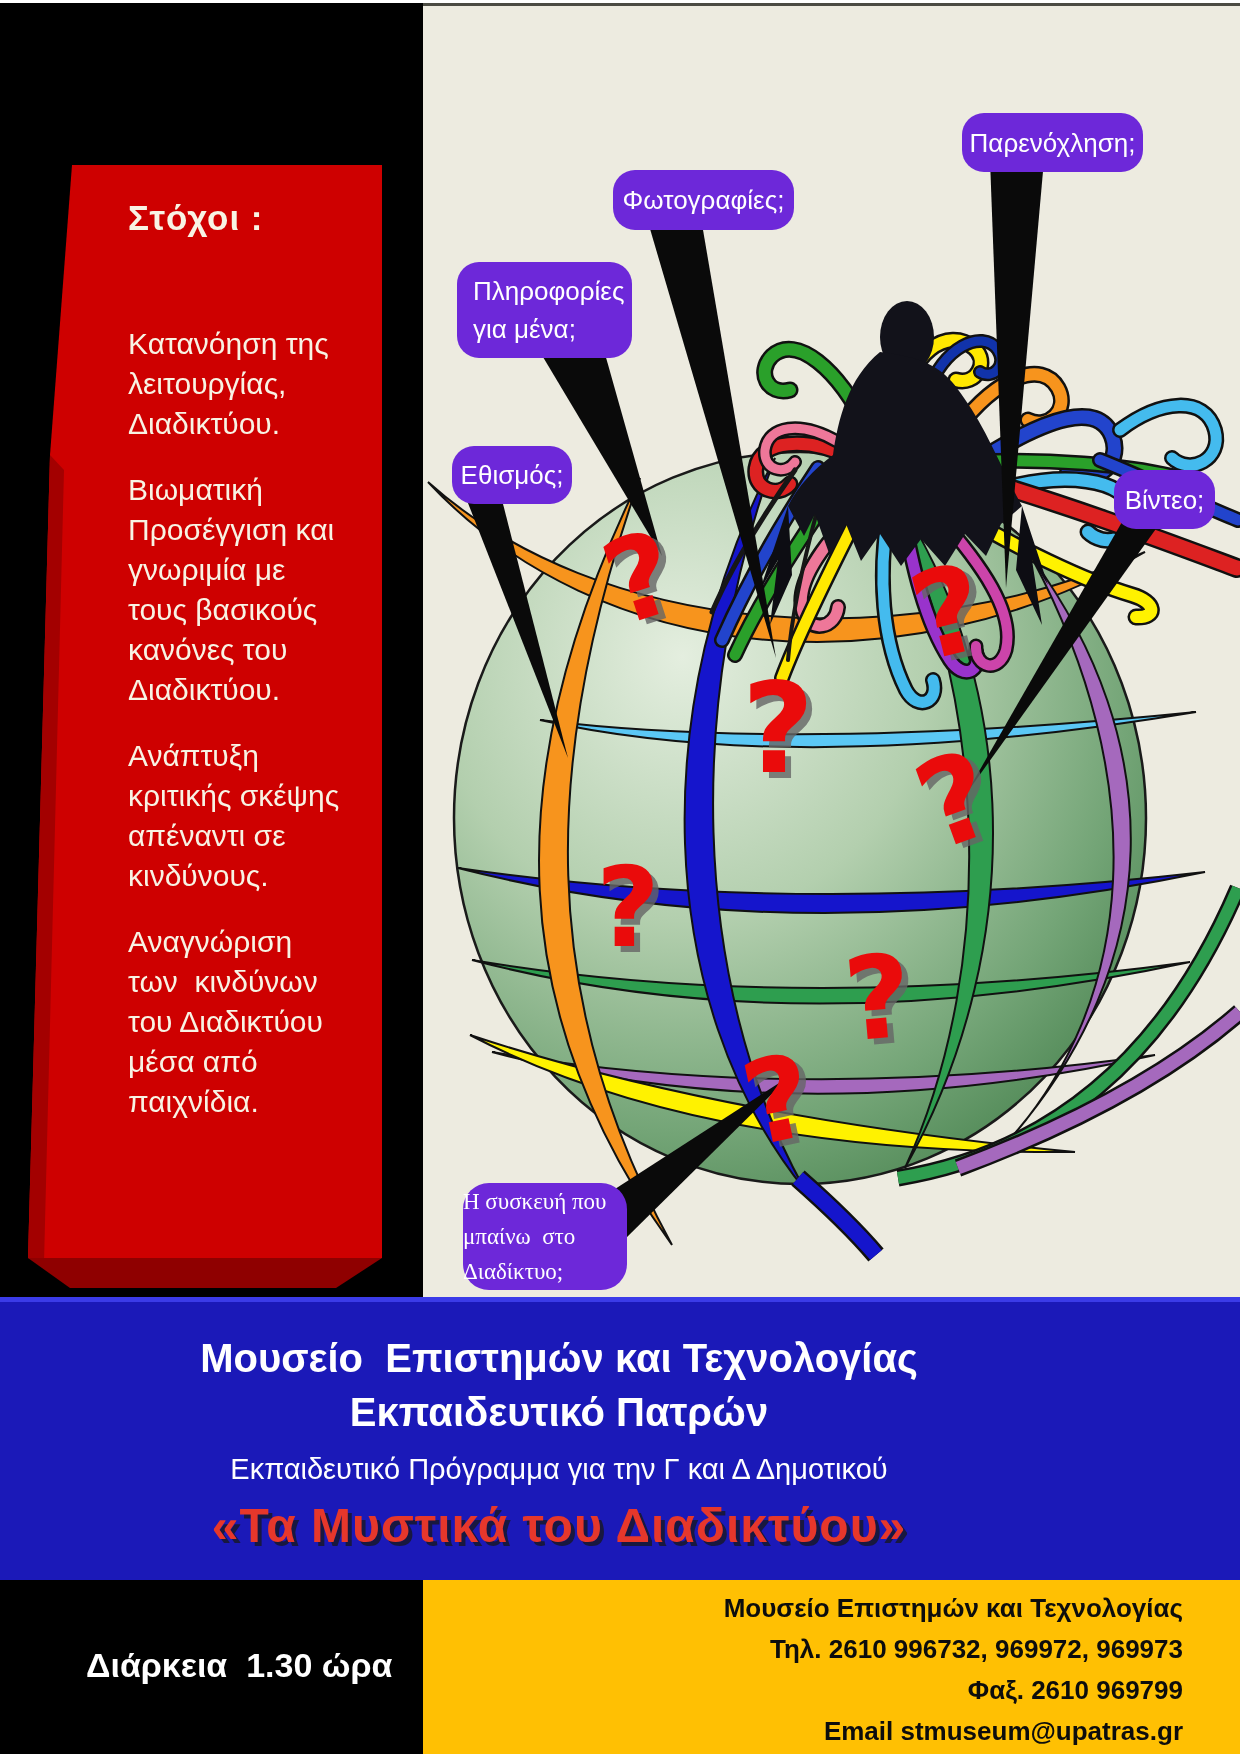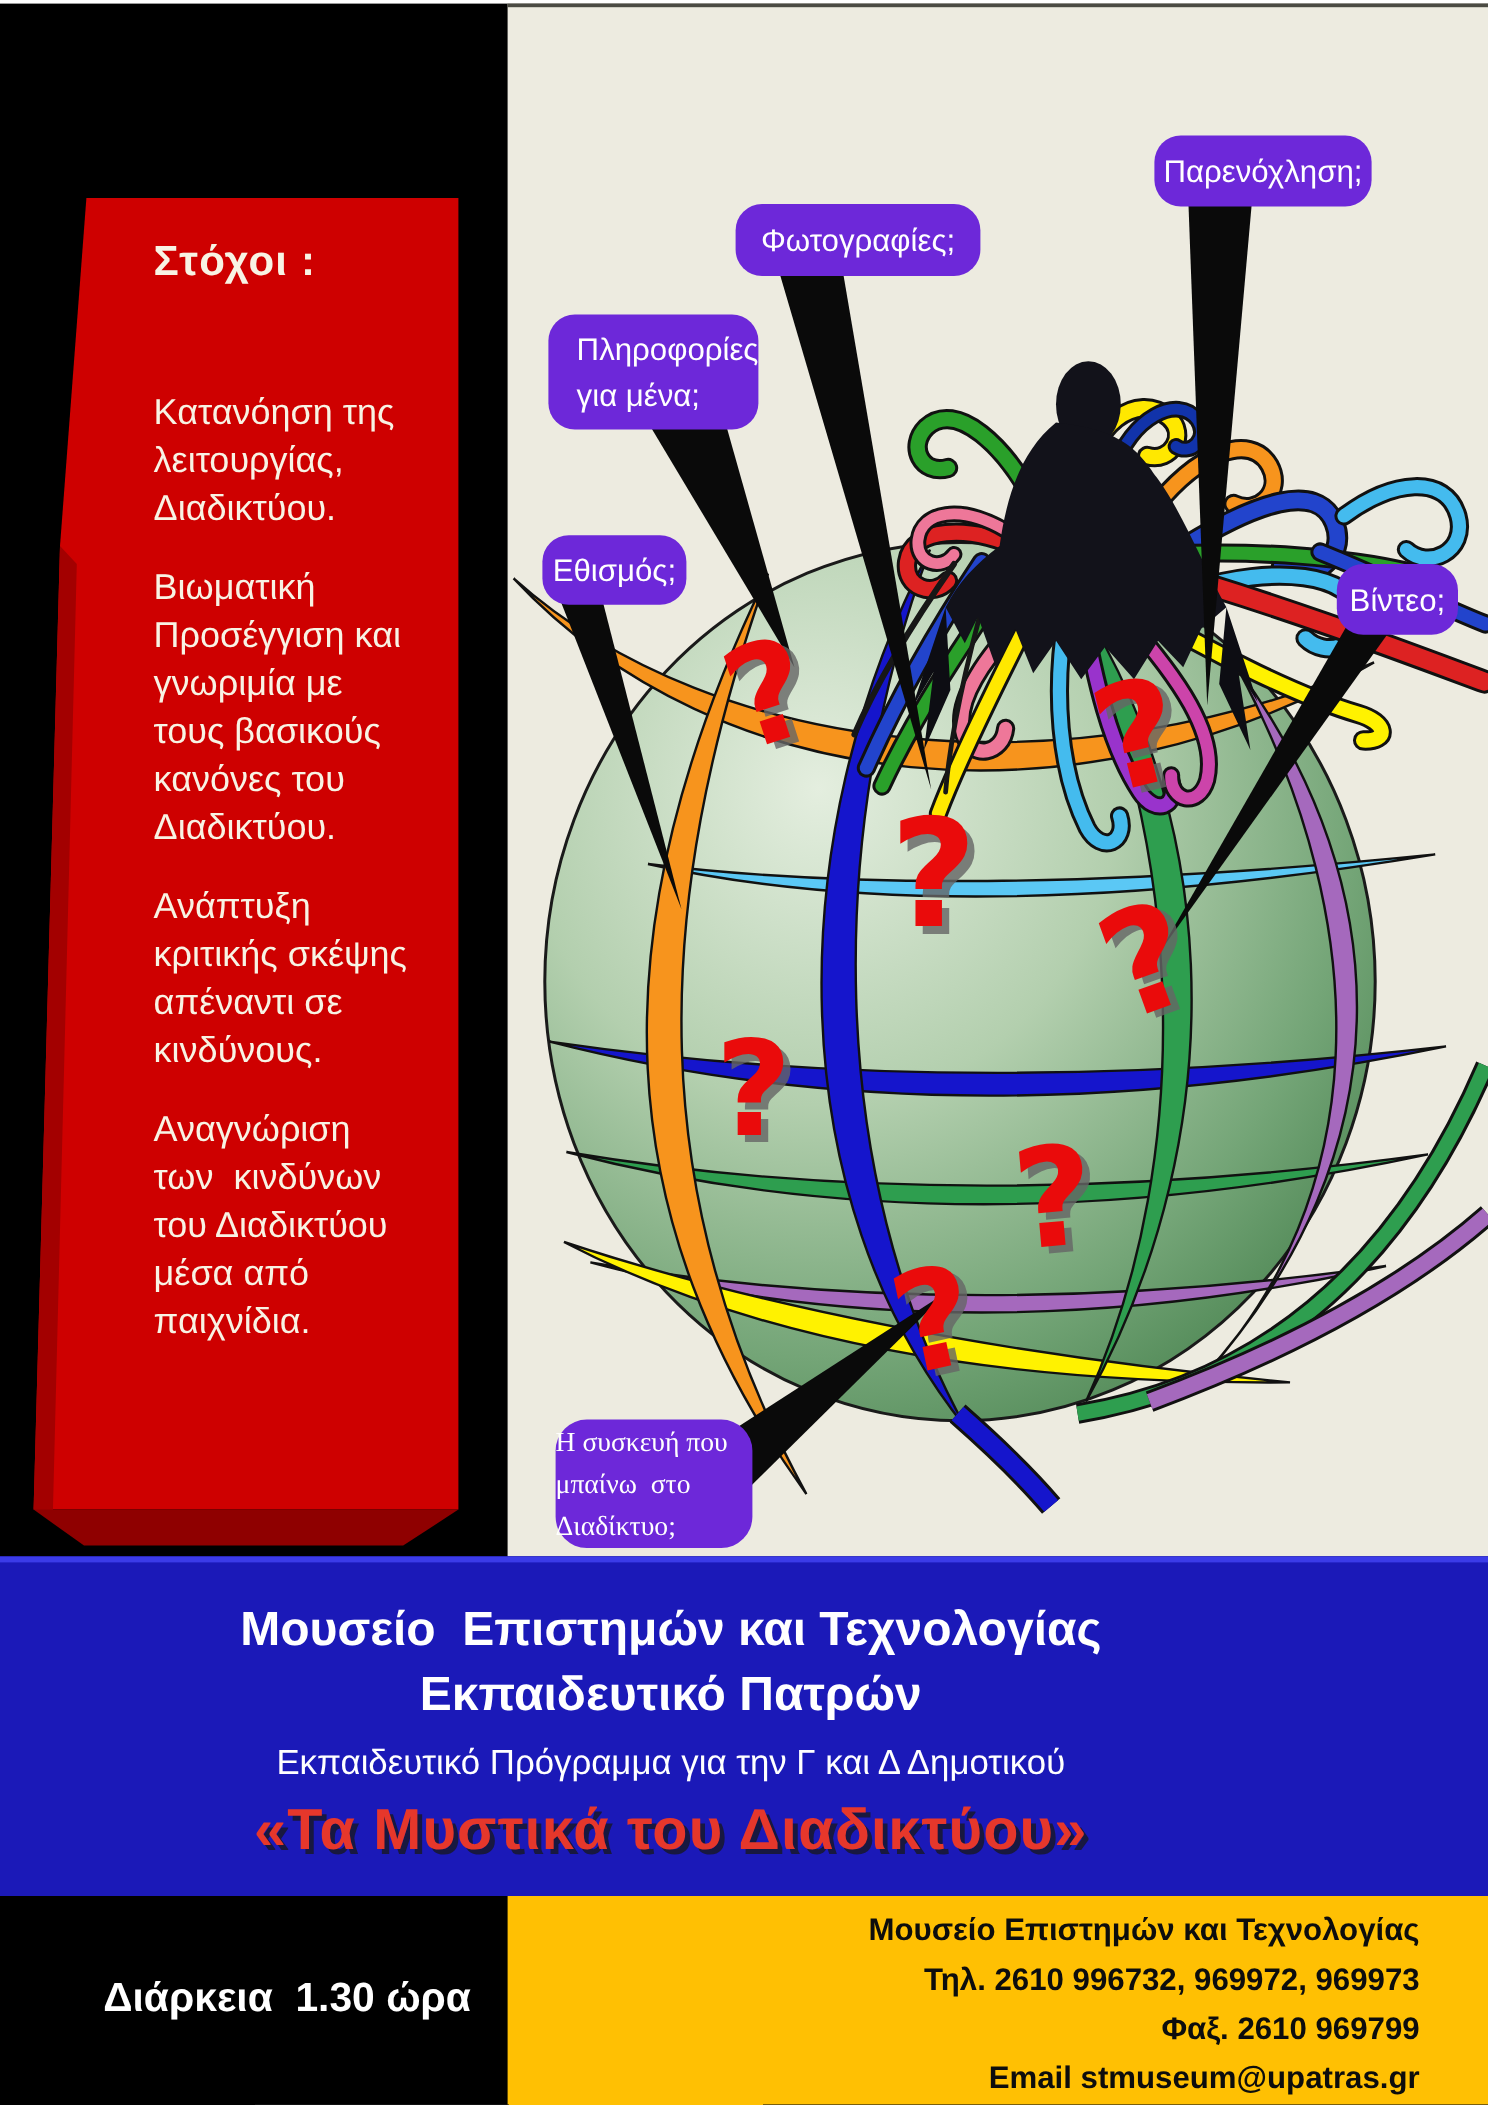--- a/index.html
+++ b/index.html
@@ -12,22 +12,22 @@
   
   #goals{left:128px;top:198px;width:268px;color:#F8F3E4;}
   #goals h2{font-size:35px;font-weight:bold;margin:0 0 86px 0;letter-spacing:1px;}
   #goals p{font-size:30px;line-height:40px;margin:0 0 26px 0;}
 
   
   .callout{background:#6d28d9;color:#fff;border-radius:22px;
            display:flex;align-items:center;justify-content:center;text-align:left;
            font-size:26px;line-height:38px;}
   #co-harassment{left:962px;top:113px;width:181px;height:59px;}
-  #co-photos{left:613px;top:170px;width:204px;height:60px;}
-  #co-information{left:457px;top:262px;width:175px;height:96px;justify-content:flex-end;padding-left:16px;box-sizing:border-box;}
+  #co-photos{left:613px;top:170px;width:181px;height:60px;}
+  #co-information{left:457px;top:262px;width:175px;height:96px;justify-content:flex-start;padding-left:16px;box-sizing:border-box;}
   #co-addiction{left:452px;top:446px;width:120px;height:58px;}
   #co-video{left:1114px;top:470px;width:101px;height:59px;}
   #co-device{left:463px;top:1183px;width:164px;height:107px;border-radius:26px;
              font-family:"Liberation Serif","DejaVu Serif",serif;font-size:23px;line-height:35px;
              justify-content:flex-start;padding-left:0;box-sizing:border-box;}
 
   
   .bandtext{left:0;top:0;width:1118px;text-align:center;color:#fff;}
   #museum1{top:1336px;font-size:40px;font-weight:bold;}
   #museum2{top:1390px;font-size:40px;font-weight:bold;}

